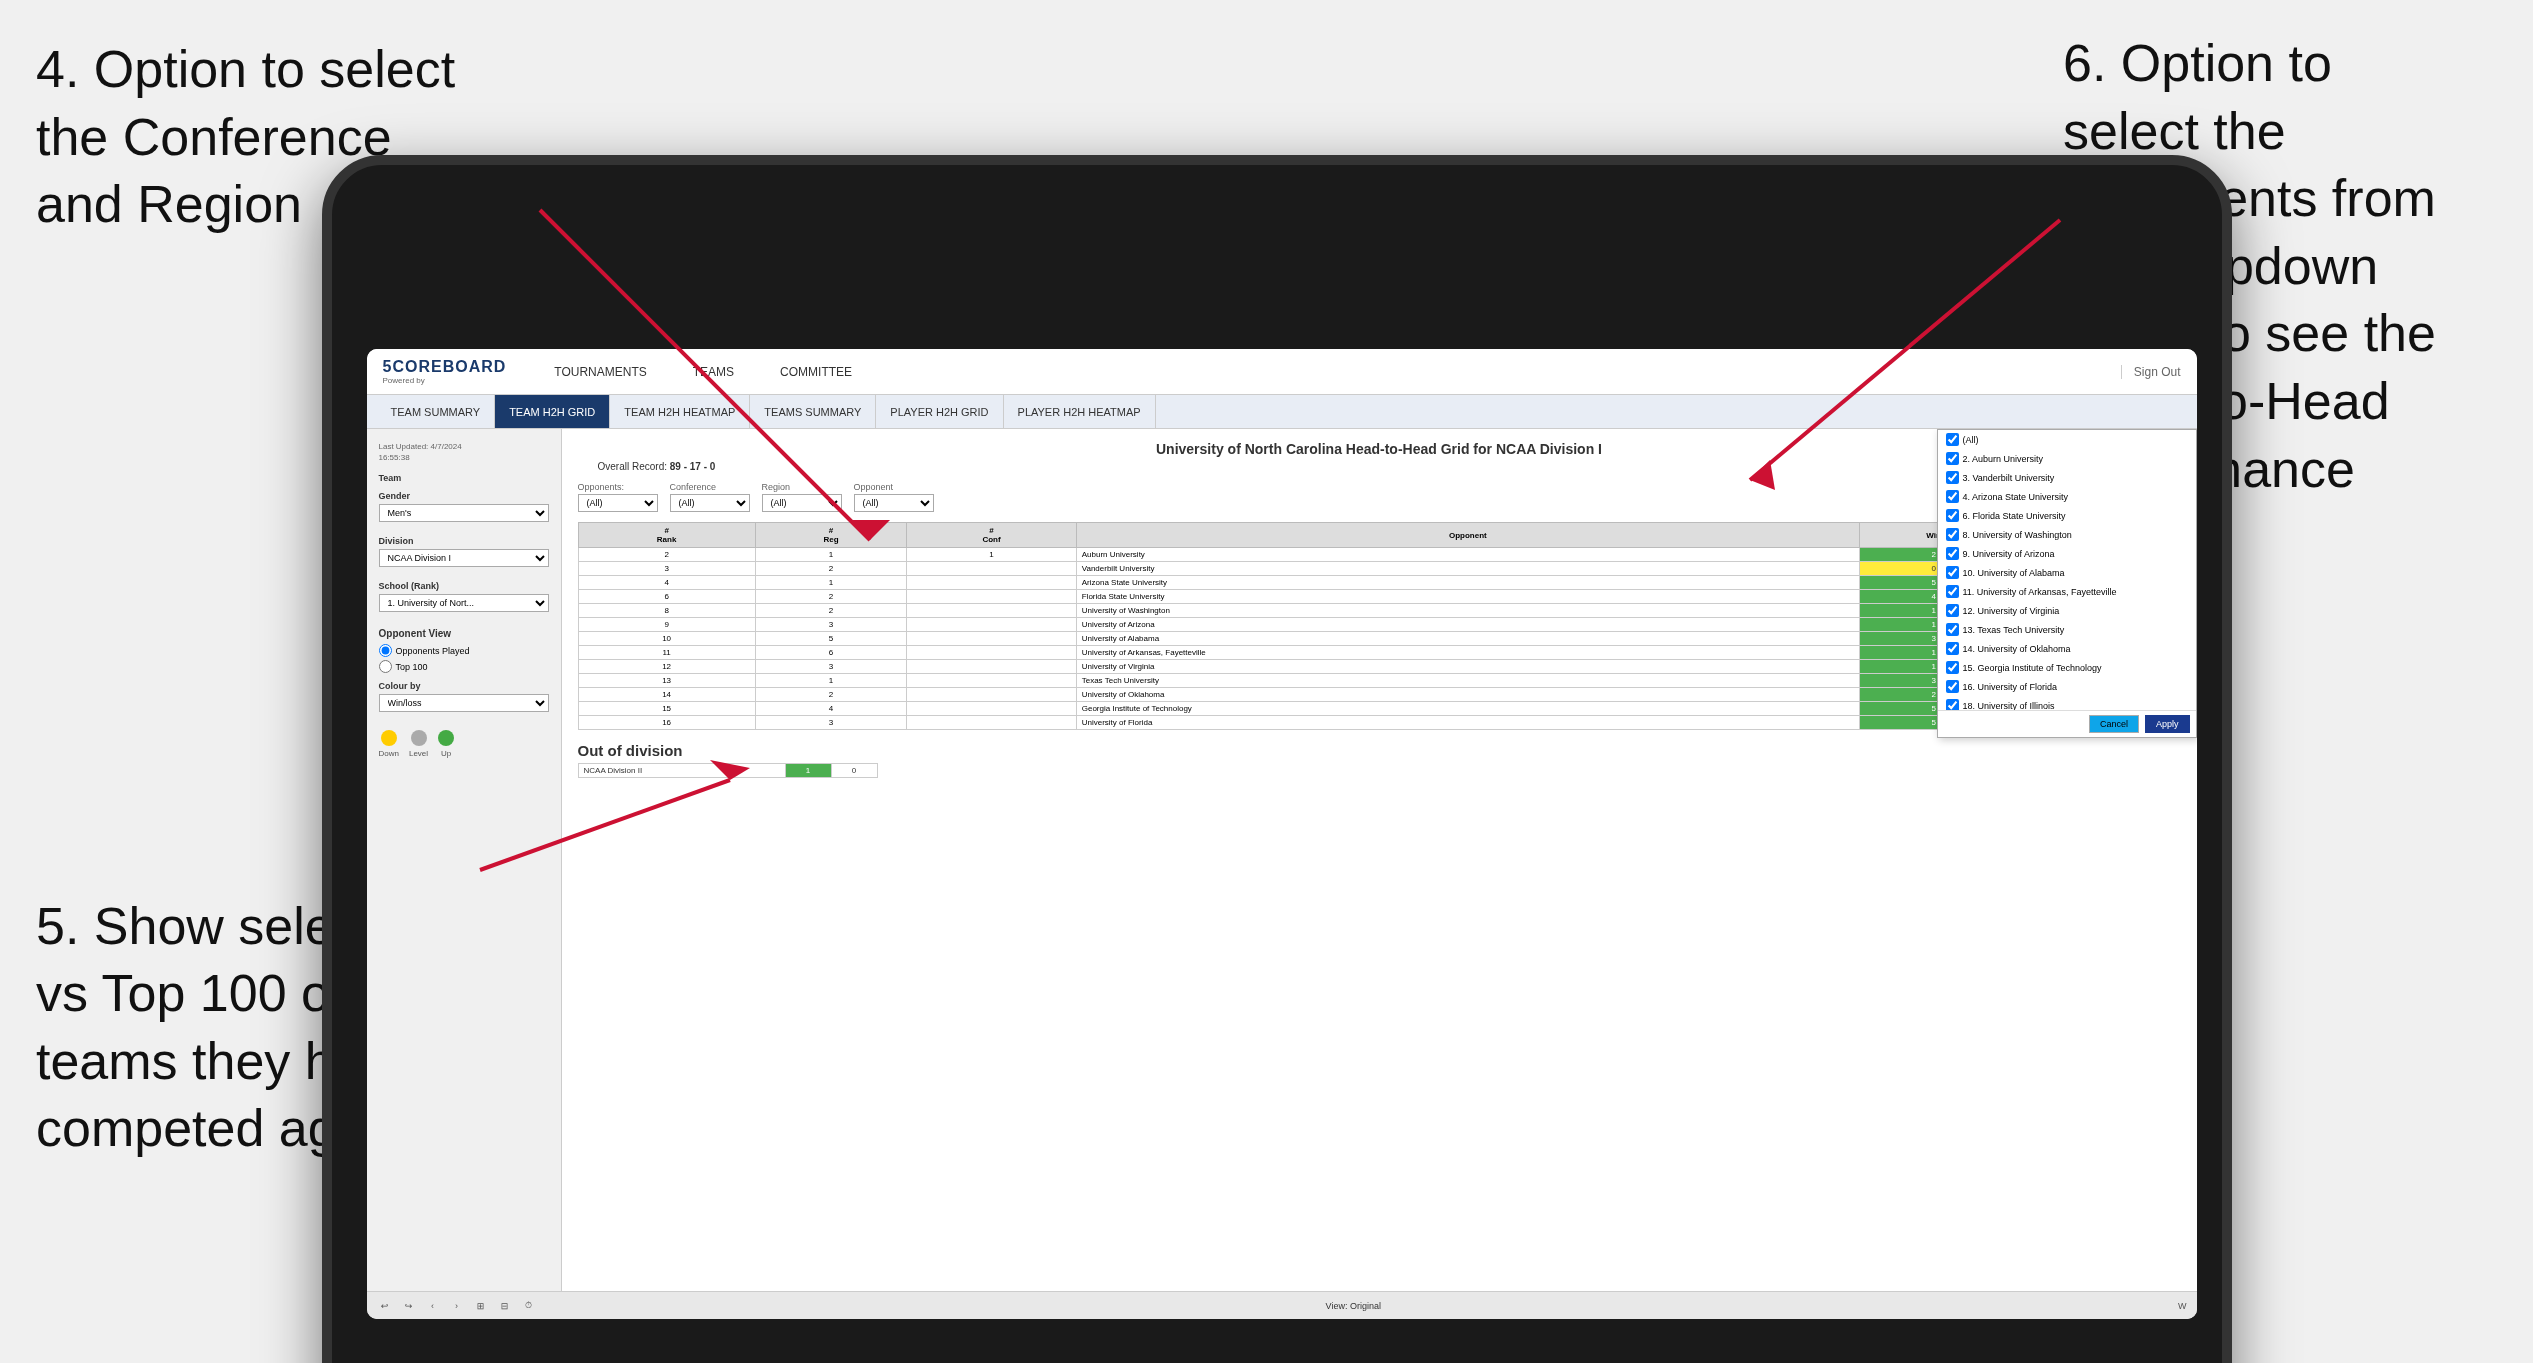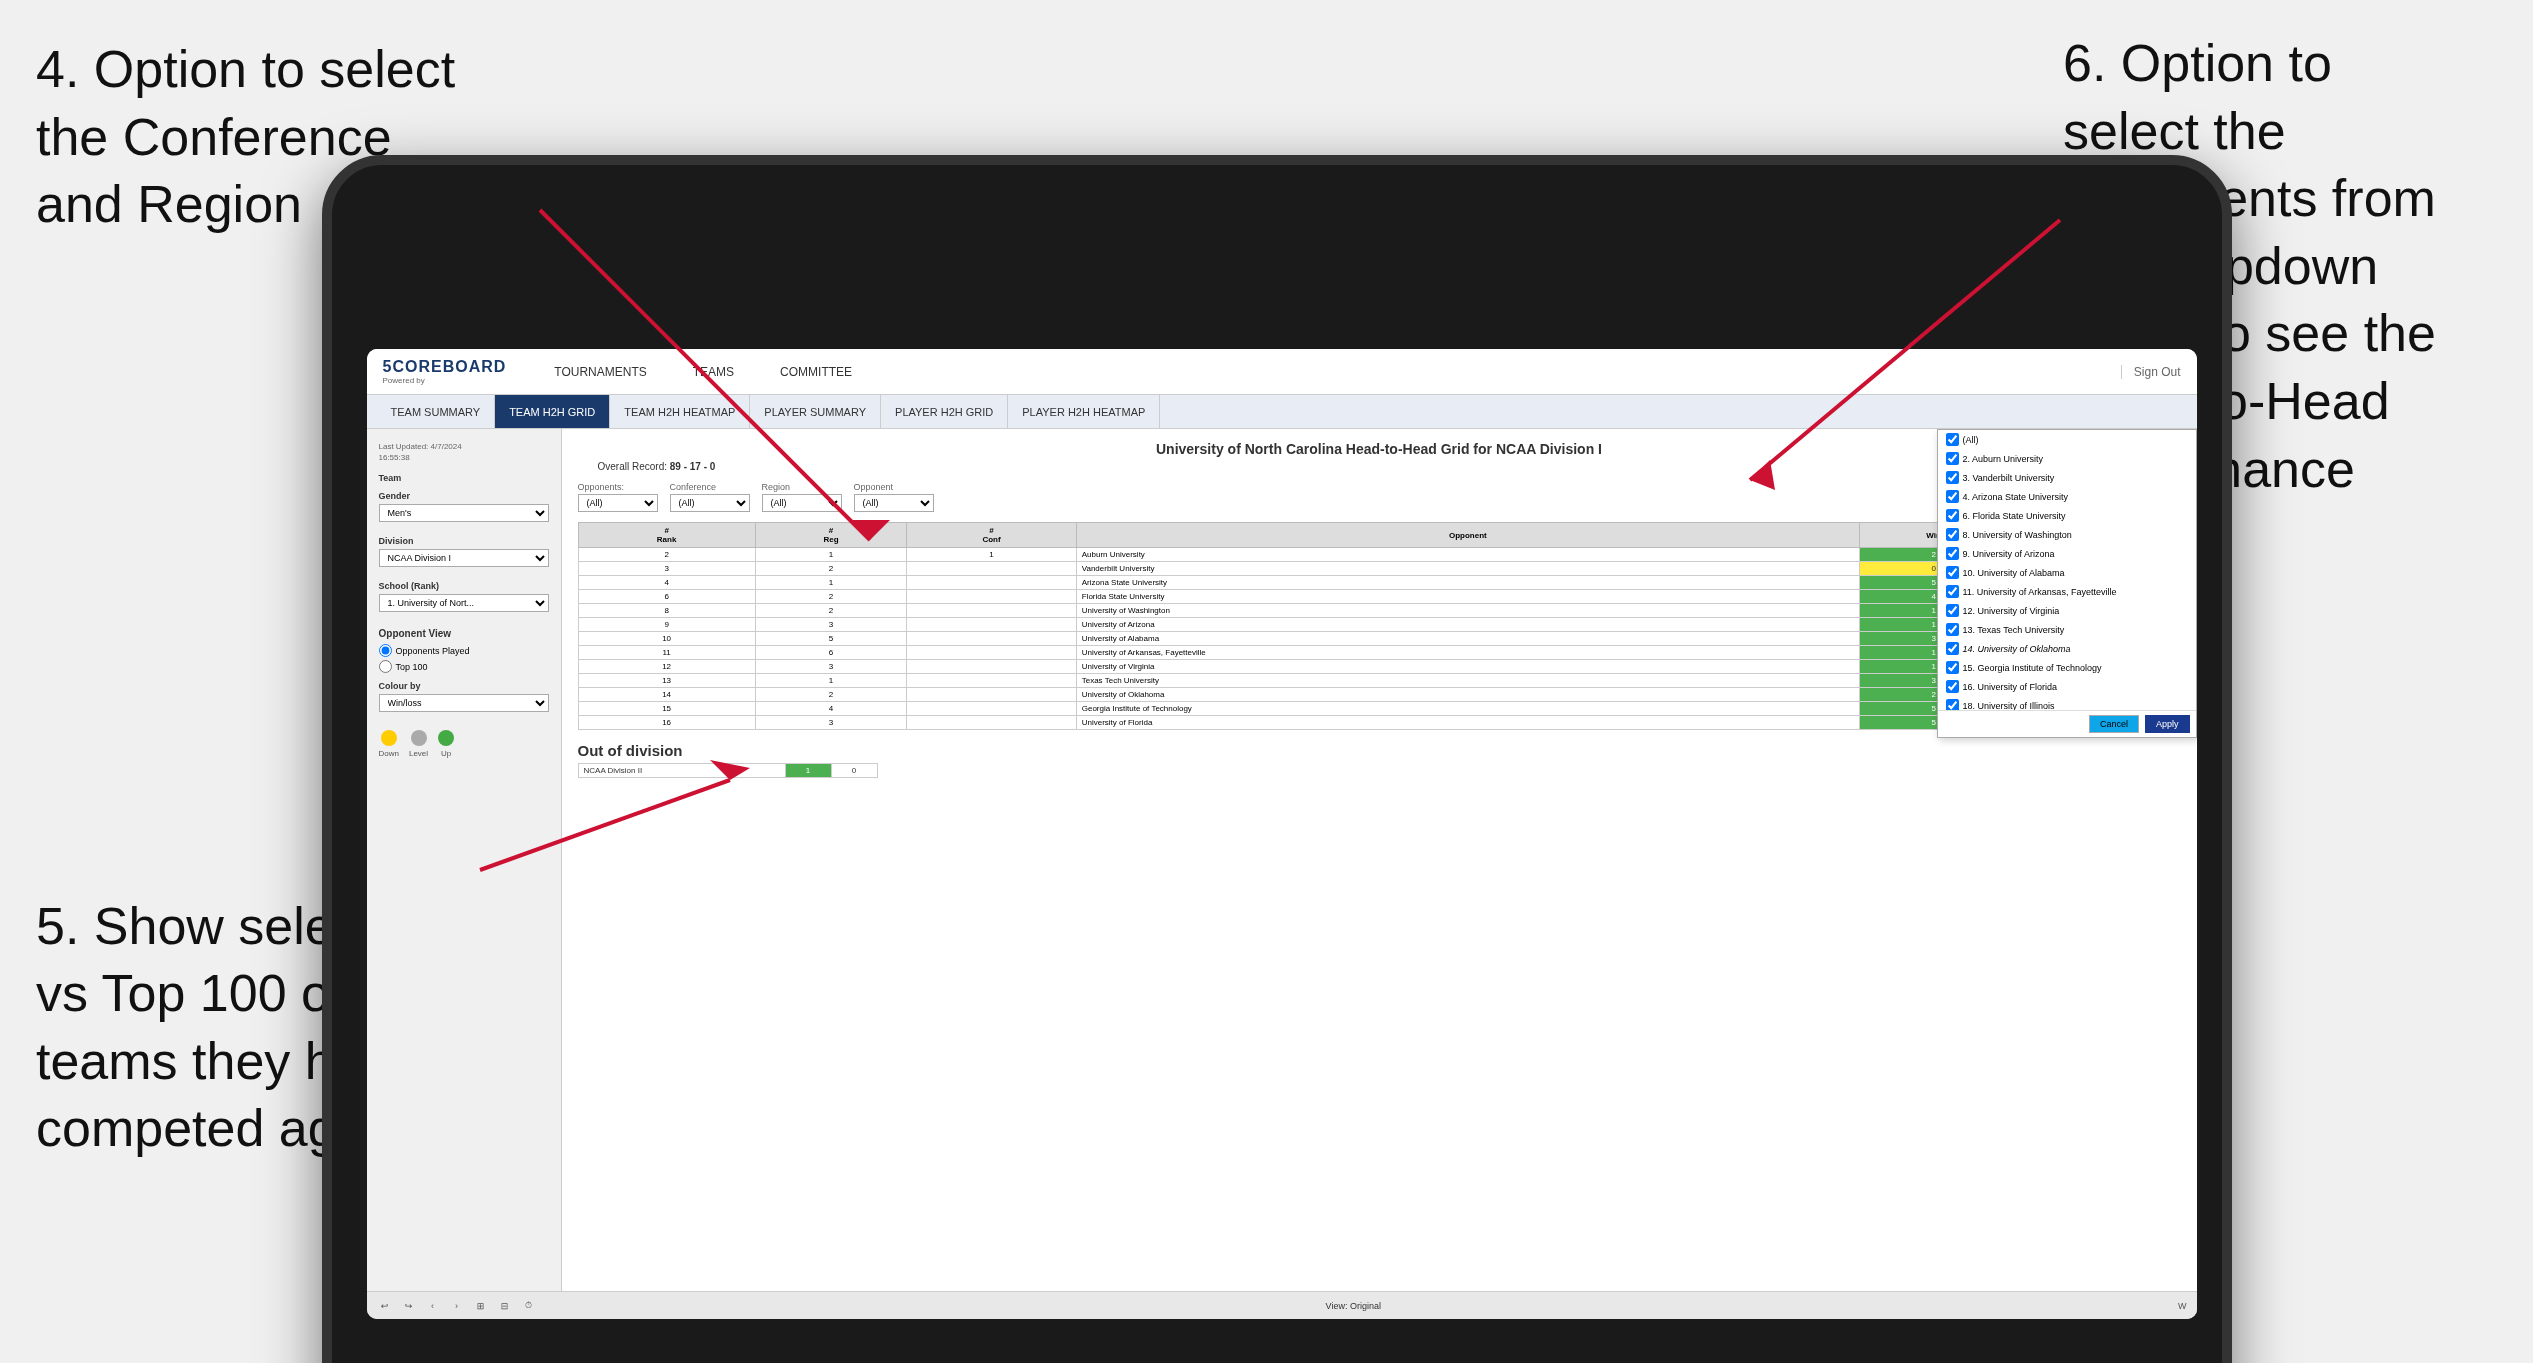--- a/index.html
+++ b/index.html
@@ -459,21 +459,21 @@
       <a class="nav-link">TEAMS</a>
       <a class="nav-link">COMMITTEE</a>
       <div class="nav-spacer"></div>
       <span class="nav-signout">Sign Out</span>
     </div>
 
     <div class="sub-nav">
       <div class="sub-nav-item">TEAM SUMMARY</div>
       <div class="sub-nav-item active">TEAM H2H GRID</div>
       <div class="sub-nav-item">TEAM H2H HEATMAP</div>
-      <div class="sub-nav-item">PLAYER SUMMARY</div>
+      <div class="sub-nav-item">TEAMS SUMMARY</div>
       <div class="sub-nav-item">PLAYER H2H GRID</div>
       <div class="sub-nav-item">PLAYER H2H HEATMAP</div>
     </div>
 
     <div class="main-content">
 
       <div class="sidebar">
         <div class="sidebar-info" style="white-space: pre-line;">Last Updated: 4/7/2024
 16:55:38</div>
 
@@ -747,21 +747,21 @@
               <div class="dropdown-item">
                 <input type="checkbox" checked="" style="">
                 <span style="font-size: 9px;">12. University of Virginia</span>
               </div>
               <div class="dropdown-item">
                 <input type="checkbox" checked="" style="">
                 <span style="font-size: 9px;">13. Texas Tech University</span>
               </div>
               <div class="dropdown-item">
                 <input type="checkbox" checked="" style="">
-                <span style="font-size: 9px; font-style: italic;">14. University of Oklahoma</span>
+                <span style="font-size: 9px;">14. University of Oklahoma</span>
               </div>
               <div class="dropdown-item">
                 <input type="checkbox" checked="" style="">
                 <span style="font-size: 9px;">15. Georgia Institute of Technology</span>
               </div>
               <div class="dropdown-item">
                 <input type="checkbox" checked="" style="">
                 <span style="font-size: 9px;">16. University of Florida</span>
               </div>
               <div class="dropdown-item">

